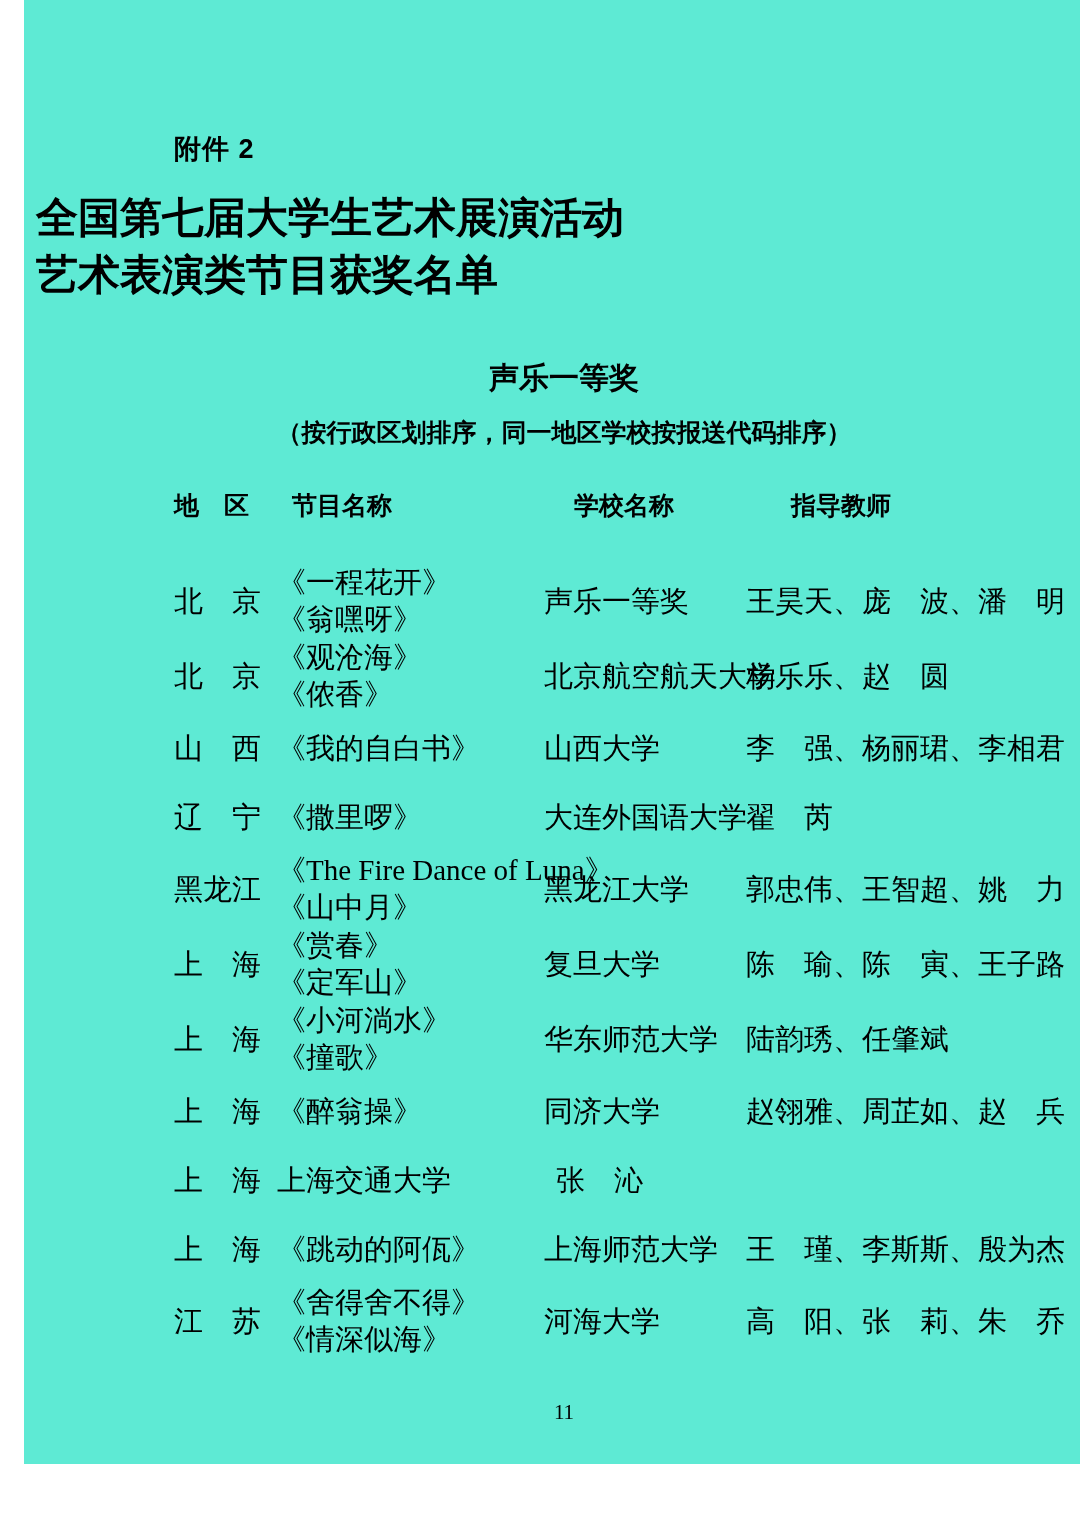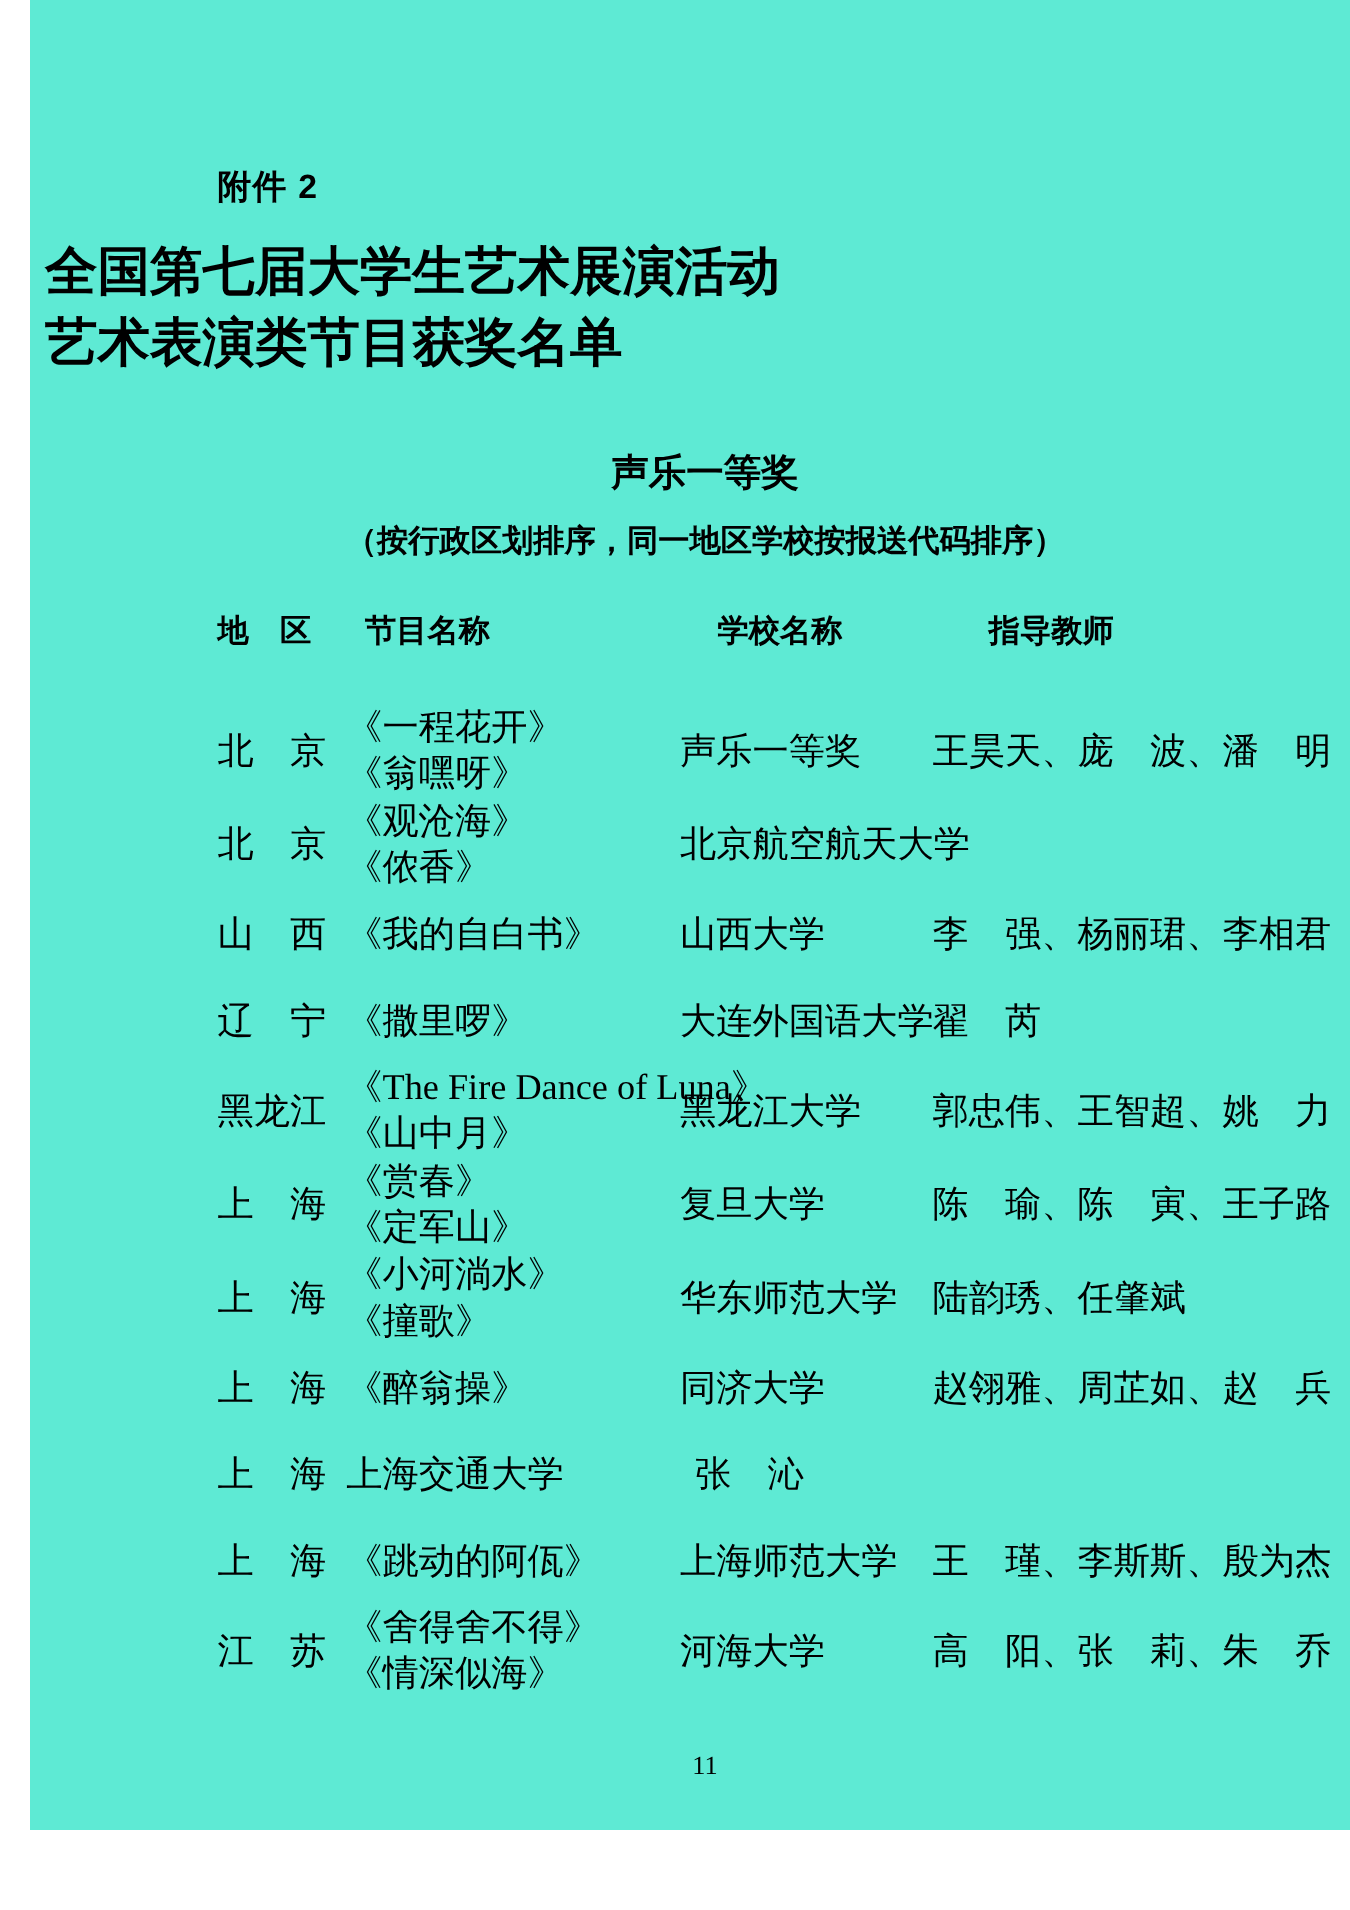--- a/index.html
+++ b/index.html
@@ -128,20 +128,21 @@
         <div class="cell teacher">王昊天、庞　波、潘　明</div>
       </div>
 
       <div class="row">
         <div class="cell region">北　京</div>
         <div class="cell program">
           <div class="program-line">《观沧海》</div>
           <div class="program-line">《侬香》</div>
         </div>
         <div class="cell school">北京航空航天大学</div>
+        <div class="cell teacher">杨乐乐、赵　圆</div>
       </div>
 
       <div class="row">
         <div class="cell region">山　西</div>
         <div class="cell program">
           <div class="program-line">《我的自白书》</div>
         </div>
         <div class="cell school">山西大学</div>
         <div class="cell teacher">李　强、杨丽珺、李相君</div>
       </div>

